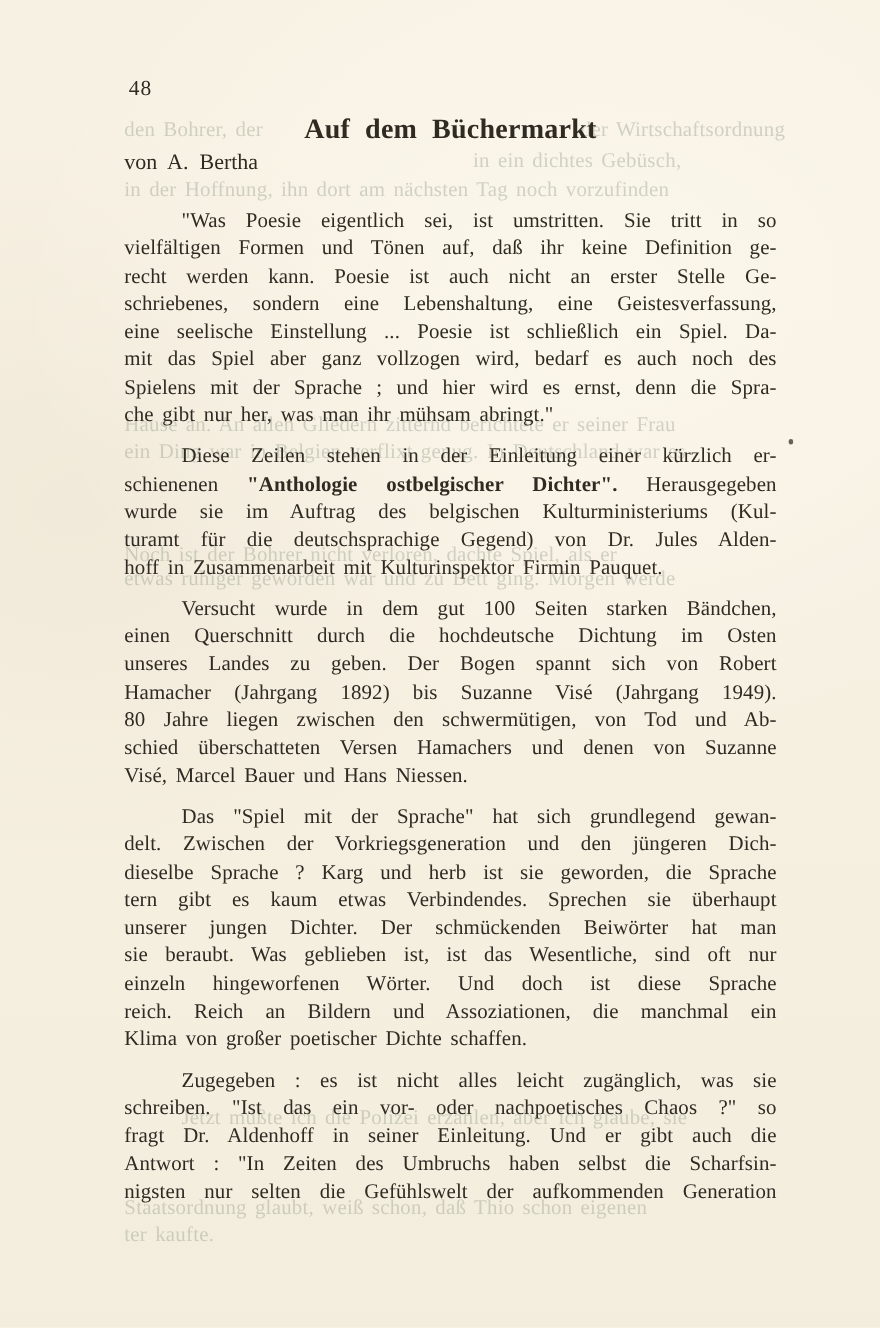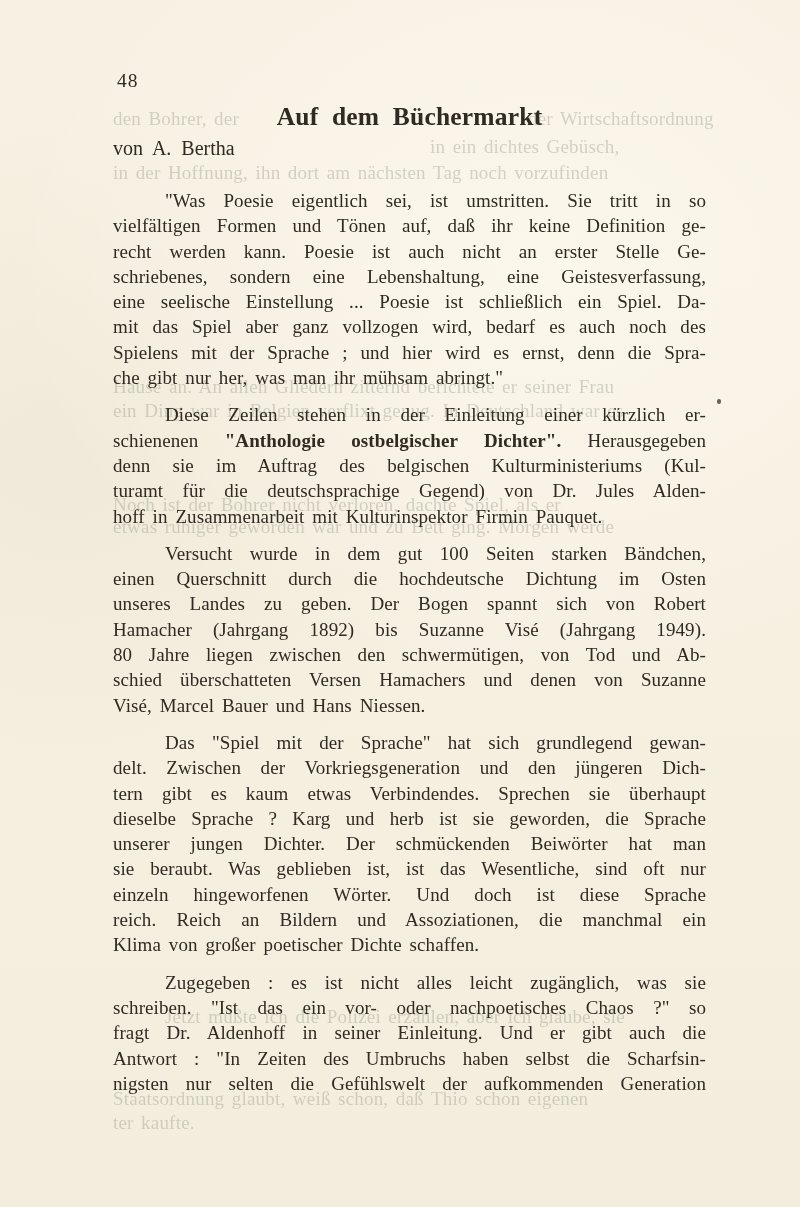--- a/index.html
+++ b/index.html
@@ -95,38 +95,38 @@
         <div class="line">recht werden kann. Poesie ist auch nicht an erster Stelle Ge-</div>
         <div class="line">schriebenes, sondern eine Lebenshaltung, eine Geistesverfassung,</div>
         <div class="line">eine seelische Einstellung ... Poesie ist schließlich ein Spiel. Da-</div>
         <div class="line">mit das Spiel aber ganz vollzogen wird, bedarf es auch noch des</div>
         <div class="line">Spielens mit der Sprache ; und hier wird es ernst, denn die Spra-</div>
         <div class="line last">che gibt nur her, was man ihr mühsam abringt."</div>
       </div>
       <div class="para">
         <div class="line first">Diese Zeilen stehen in der Einleitung einer kürzlich er-</div>
         <div class="line"><span>schienenen </span><b>"Anthologie ostbelgischer Dichter".</b><span> Herausgegeben</span></div>
-        <div class="line">denn sie im Auftrag des belgischen Kulturministeriums (Kul-</div>
+        <div class="line">wurde sie im Auftrag des belgischen Kulturministeriums (Kul-</div>
         <div class="line">turamt für die deutschsprachige Gegend) von Dr. Jules Alden-</div>
         <div class="line last">hoff in Zusammenarbeit mit Kulturinspektor Firmin Pauquet.</div>
       </div>
       <div class="para">
         <div class="line first">Versucht wurde in dem gut 100 Seiten starken Bändchen,</div>
         <div class="line">einen Querschnitt durch die hochdeutsche Dichtung im Osten</div>
         <div class="line">unseres Landes zu geben. Der Bogen spannt sich von Robert</div>
         <div class="line">Hamacher (Jahrgang 1892) bis Suzanne Visé (Jahrgang 1949).</div>
         <div class="line">80 Jahre liegen zwischen den schwermütigen, von Tod und Ab-</div>
         <div class="line">schied überschatteten Versen Hamachers und denen von Suzanne</div>
         <div class="line last">Visé, Marcel Bauer und Hans Niessen.</div>
       </div>
       <div class="para">
         <div class="line first">Das "Spiel mit der Sprache" hat sich grundlegend gewan-</div>
         <div class="line">delt. Zwischen der Vorkriegsgeneration und den jüngeren Dich-</div>
+        <div class="line">dieselbe Sprache ? Karg und herb ist sie geworden, die Sprache</div>
         <div class="line">tern gibt es kaum etwas Verbindendes. Sprechen sie überhaupt</div>
-        <div class="line">dieselbe Sprache ? Karg und herb ist sie geworden, die Sprache</div>
         <div class="line">unserer jungen Dichter. Der schmückenden Beiwörter hat man</div>
         <div class="line">sie beraubt. Was geblieben ist, ist das Wesentliche, sind oft nur</div>
         <div class="line">einzeln hingeworfenen Wörter. Und doch ist diese Sprache</div>
         <div class="line">reich. Reich an Bildern und Assoziationen, die manchmal ein</div>
         <div class="line last">Klima von großer poetischer Dichte schaffen.</div>
       </div>
       <div class="para">
         <div class="line first">Zugegeben : es ist nicht alles leicht zugänglich, was sie</div>
         <div class="line">schreiben. "Ist das ein vor- oder nachpoetisches Chaos ?" so</div>
         <div class="line">fragt Dr. Aldenhoff in seiner Einleitung. Und er gibt auch die</div>

